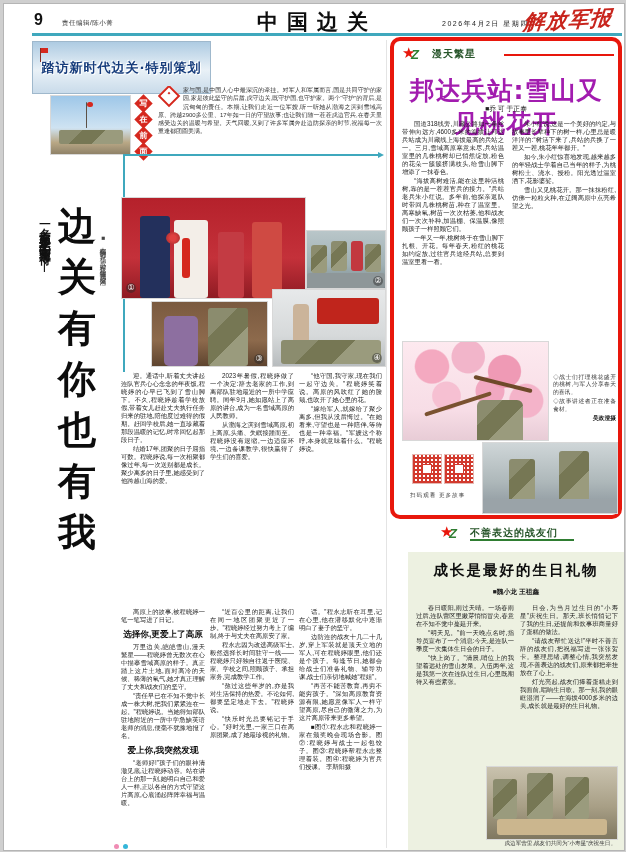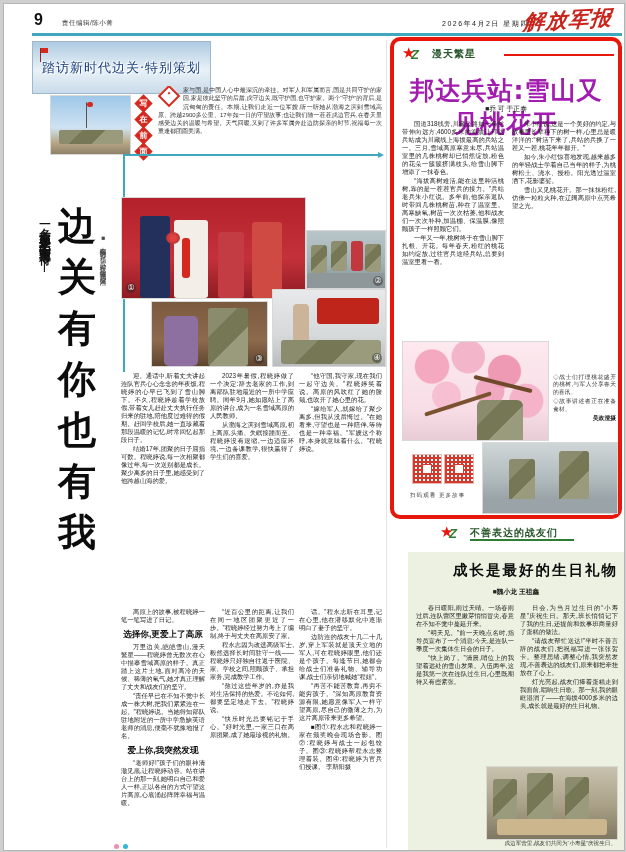--- a/index.html
+++ b/index.html
@@ -8,21 +8,21 @@
   
   .pagenum{font-size:16px;font-weight:bold;color:#111;}
   .editor{font-size:6.5px;color:#333;letter-spacing:.5px;}
   .sect-title{font-size:21px;font-weight:900;letter-spacing:9px;color:#0d0d0d;text-align:center;font-family:"DejaVu Sans",sans-serif;}
   .date{font-size:7px;color:#222;letter-spacing:1.5px;}
   .masthead{font-size:21px;font-weight:bold;font-style:italic;color:#c8241c;font-family:"DejaVu Serif",serif;transform:skewX(-8deg) rotate(-3deg);letter-spacing:1px;}
   .rule-cyan{background:#3fa8bd;}
   .vrule{background:#e4e4e4;}
   
   .banner{background:linear-gradient(180deg,#aecbe2 0%,#e9f1f7 55%,#c9dbea 100%);border:1px solid #9fb8cc;display:flex;align-items:center;justify-content:center;}
-  .banner-title{font-size:13px;font-weight:400;color:#173d7c;text-shadow:1px 1px 0 #fff,-1px -1px 0 #fff;letter-spacing:1px;font-family:"DejaVu Sans",sans-serif;}
+  .banner-title{font-size:13px;font-weight:700;color:#173d7c;text-shadow:1px 1px 0 #fff,-1px -1px 0 #fff;letter-spacing:1px;font-family:"DejaVu Sans",sans-serif;}
   .banner-flag{position:absolute;left:8px;top:6px;width:7px;height:5px;background:#d5281e;}
   .banner-pole{position:absolute;left:7px;top:6px;width:1px;height:14px;background:#8a2b20;}
   
   .diamond{width:13px;height:13px;background:#d5281e;transform:rotate(45deg);margin:3px auto;position:relative;}
   .diamond span{position:absolute;left:0;top:0;width:13px;height:13px;transform:rotate(-45deg);color:#fff;font-size:8px;font-weight:bold;display:flex;align-items:center;justify-content:center;}
   .foreword-text{font-size:6px;line-height:8.3px;text-align:justify;color:#333;}
   .knot{float:left;width:12px;height:12px;border:2px solid #d5281e;transform:rotate(45deg);margin:2px 6px 2px 3px;position:relative;background:#fff;}
   .knot::after{content:"";position:absolute;left:3px;top:3px;width:2px;height:2px;background:#d5281e;}
   .arrow-right{width:0;height:0;border-top:3px solid transparent;border-bottom:3px solid transparent;border-left:6px solid #3fa8bd;}
   
@@ -53,30 +53,31 @@
   .logo-star{color:#e8170c;font-size:15px;line-height:15px;}
   .logo-z{position:absolute;left:9px;top:3px;color:#2f7d32;font-weight:900;font-style:italic;font-size:13px;}
   .badge-label{font-size:10px;font-weight:900;color:#27552a;letter-spacing:1px;font-family:"DejaVu Sans",sans-serif;}
   .geo-headline{font-size:25px;font-weight:900;color:#a21caf;text-align:center;letter-spacing:1px;font-family:"DejaVu Sans",sans-serif;}
   .small-byline{font-size:6.8px;color:#222;text-align:center;}
   .qr{position:absolute;background-image:repeating-linear-gradient(0deg,#d23a2e 0 2px,transparent 2px 4px),repeating-linear-gradient(90deg,#d23a2e 0 2px,transparent 2px 4px);border:1px solid #e5b8b3;}
   .qr::after{content:"";position:absolute;left:9px;top:9px;width:8px;height:8px;background:#fff;border:1px solid #d23a2e;}
   .qr-label{font-size:5.6px;color:#444;letter-spacing:1px;}
   
   .greenpanel{background:#edf1e1;}
-  .story-headline{font-size:14.5px;font-weight:900;color:#0d0d0d;text-align:right;letter-spacing:2px;font-family:"DejaVu Sans",sans-serif;}
+  .story-headline{font-size:14.5px;font-weight:900;color:#0d0d0d;text-align:center;letter-spacing:2px;font-family:"DejaVu Sans",sans-serif;}
   .dot{position:absolute;width:5px;height:5px;border-radius:50%;}
 </style>
 </head>
 <body>
 
 <div id="page">
 
   <div class="abs pagenum" style="left:30px;top:7px;">9</div>
   <div class="abs editor" style="left:58px;top:15px;">责任编辑/陈小菁</div>
+  <div class="abs sect-title" style="left:218px;top:4px;width:190px;">中国边关</div>
   <div class="abs date" style="left:438px;top:15px;">2026年4月2日  星期四</div>
   <div class="abs masthead" style="left:520px;top:2px;">解放军报</div>
   <div class="abs rule-cyan" style="left:28px;top:29px;width:590px;height:3px;"></div>
   <div class="abs vrule" style="left:382px;top:36px;width:1px;height:808px;"></div>
 
   <div class="abs banner" style="left:28px;top:37px;width:177px;height:51px;">
     <div class="banner-pole"></div>
     <div class="banner-flag"></div>
     <span class="banner-title">踏访新时代边关·特别策划</span>
   </div>

